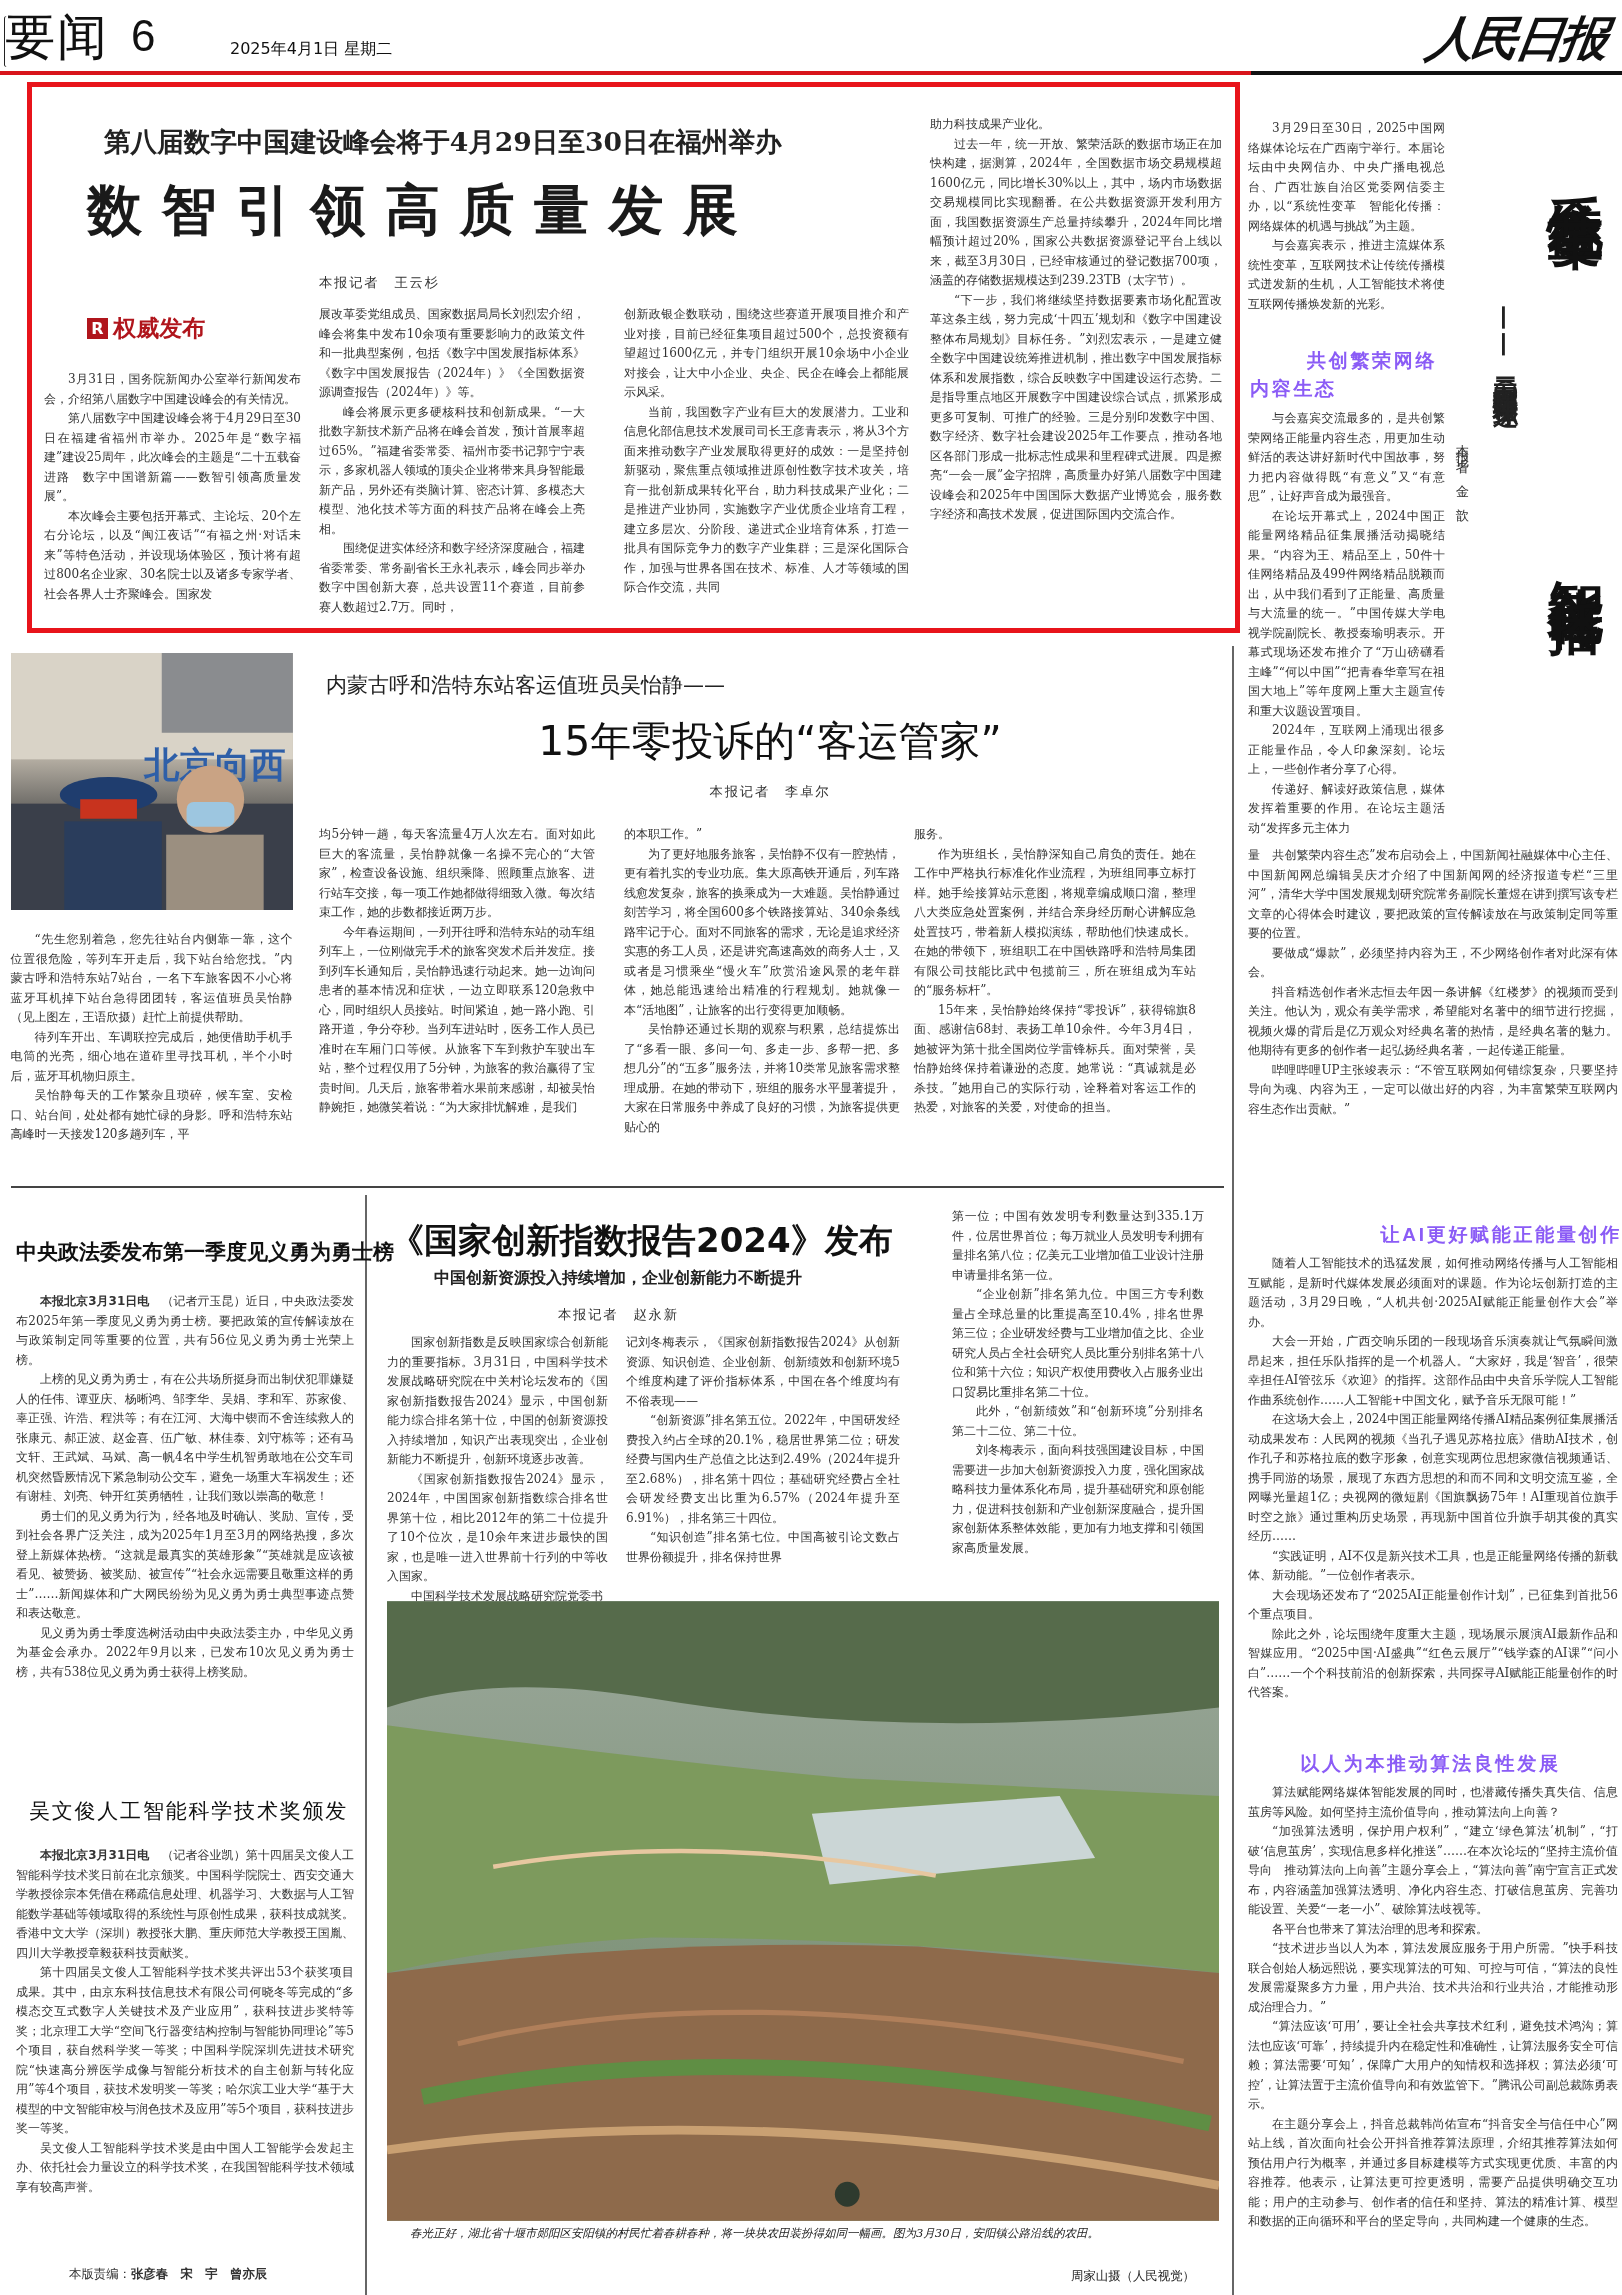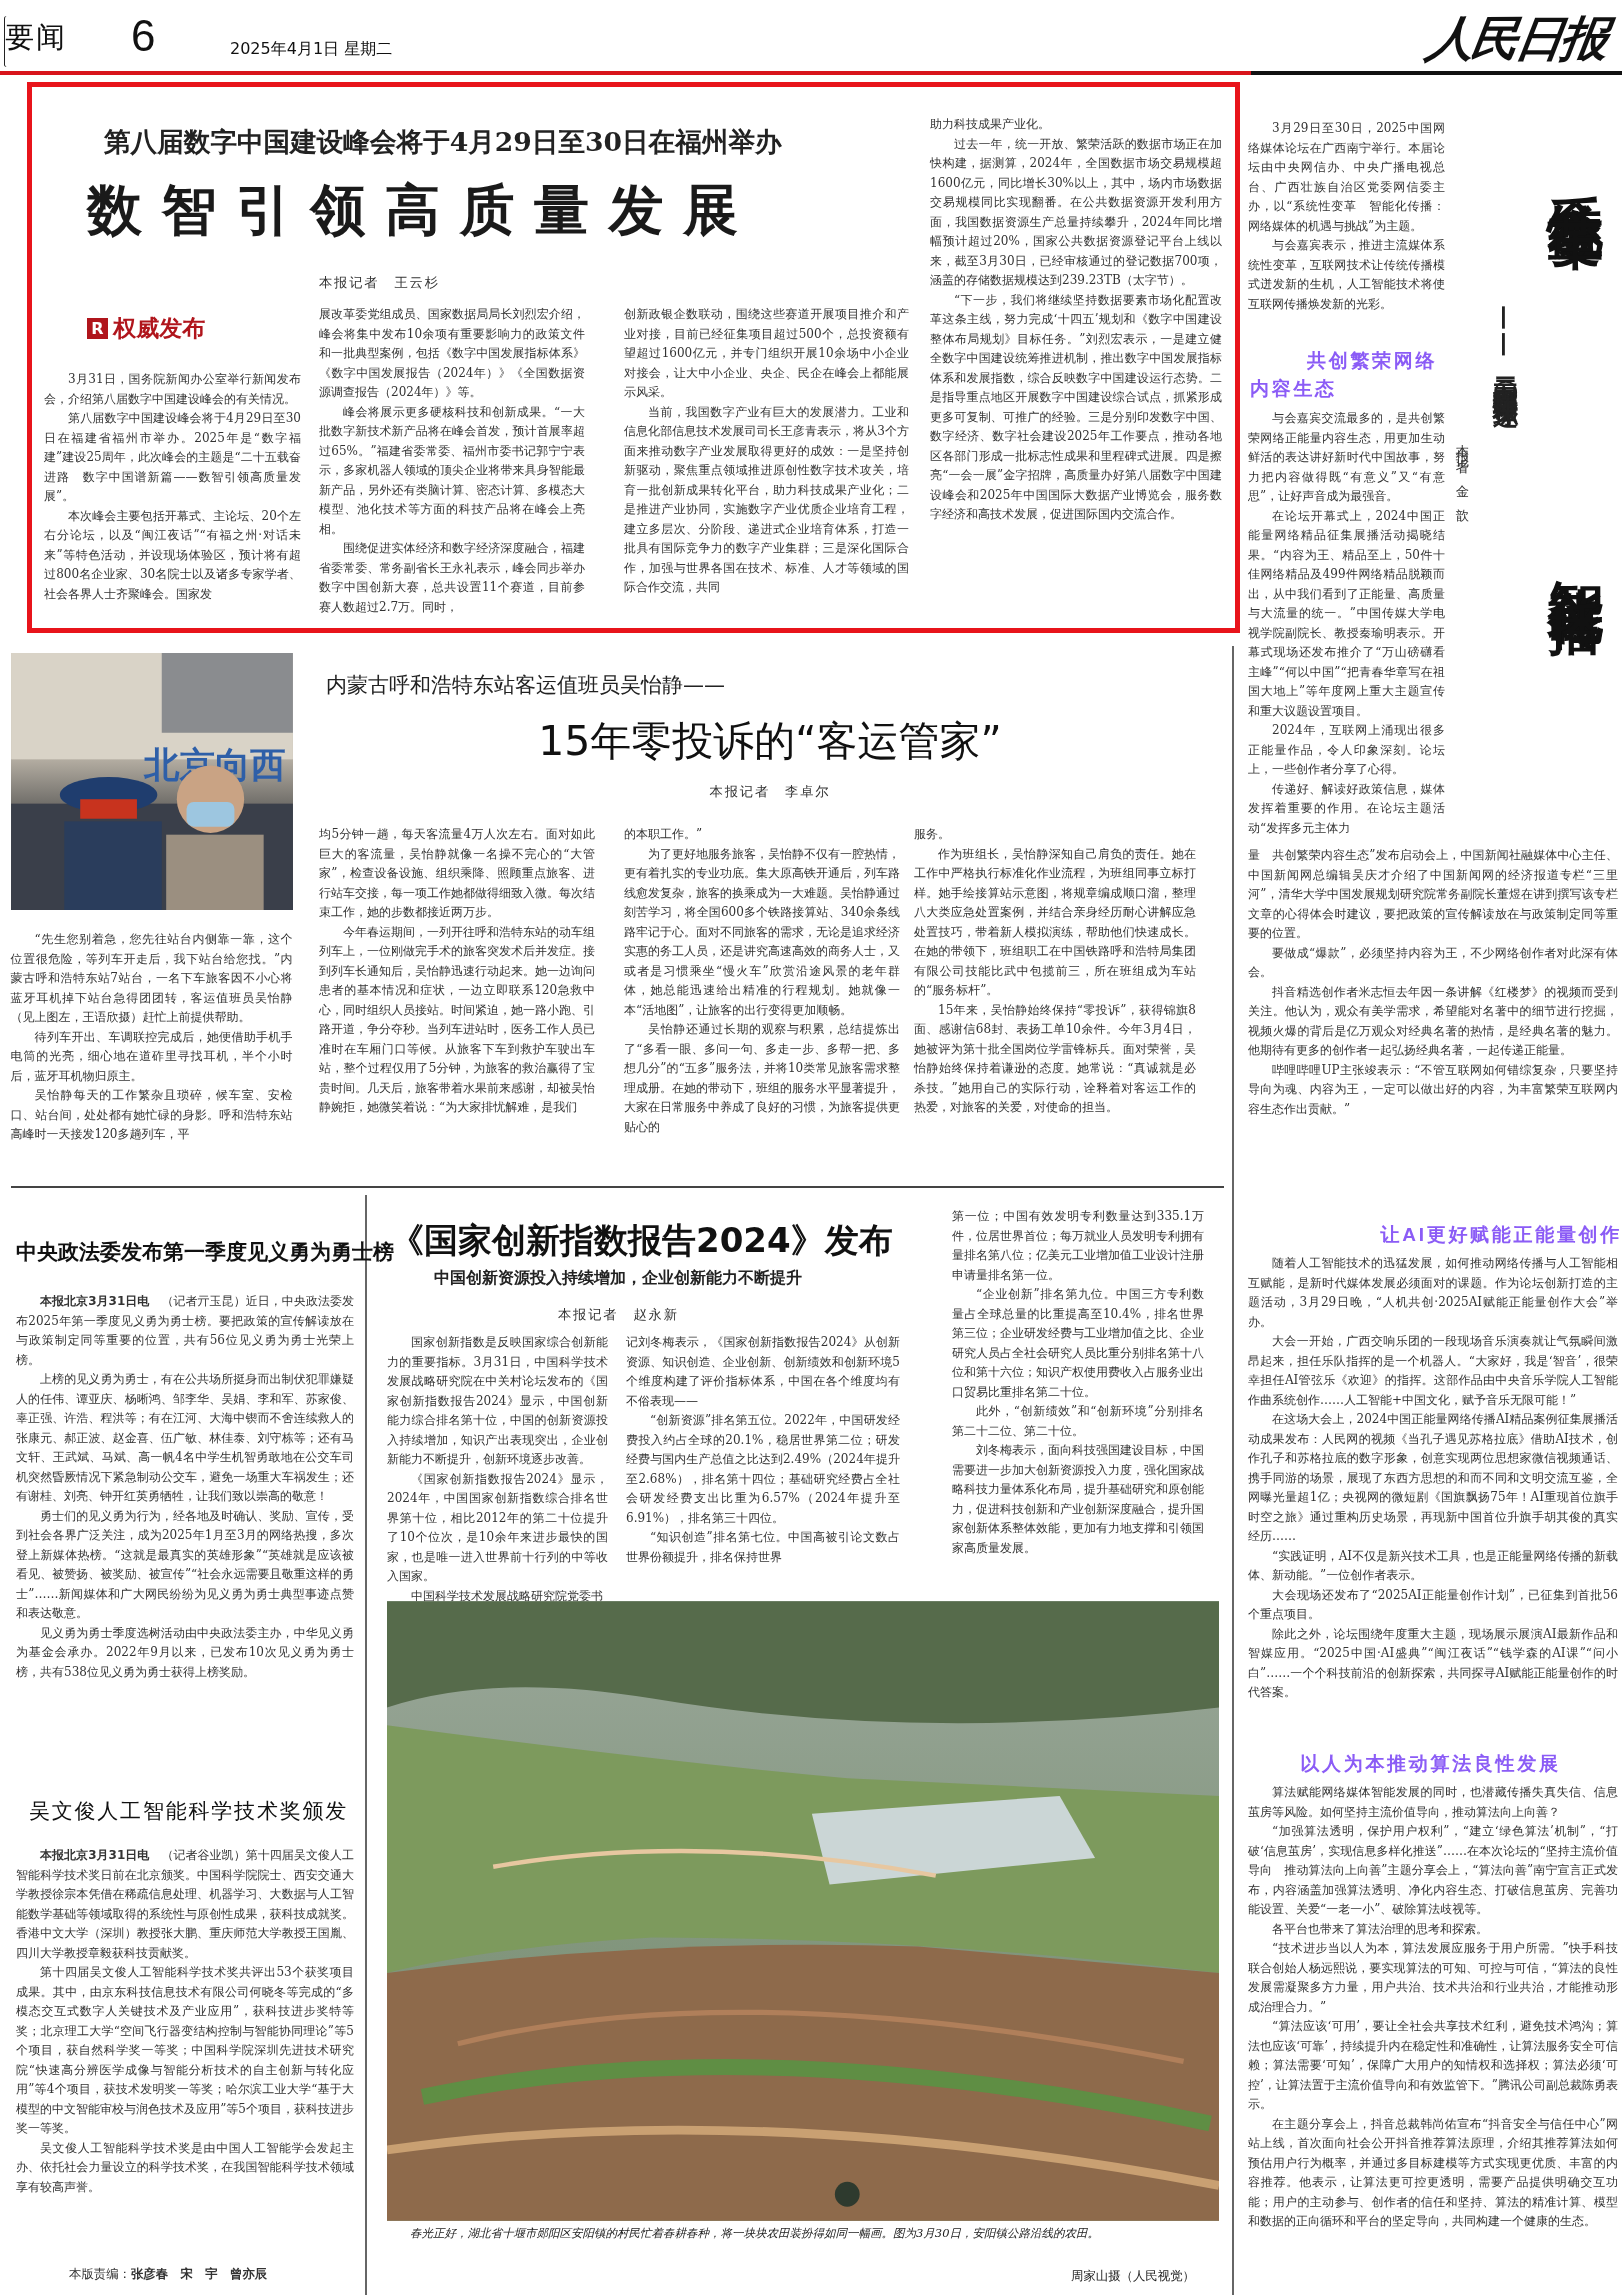--- a/index.html
+++ b/index.html
@@ -4,21 +4,21 @@
 <style>
   * { box-sizing: border-box; margin: 0; padding: 0; }
   html, body { width: 1623px; height: 2295px; background: #fff; overflow: hidden; }
   body { position: relative; font-family: "DejaVu Serif", "Liberation Serif", serif; color: #222; }
   .abs { position: absolute; }
   .body-text { font-size: 12px; line-height: 19.5px; text-align: justify; color: #333; }
   .body-text p { text-indent: 2em; }
   
   .mast-bar { position:absolute; left:0; top:71px; width:1623px; height:4.4px; background:#d8141b; }
   .mast-bar .blk { position:absolute; right:0; top:0; width:372px; height:4.4px; background:#111; }
-  .section-name { position:absolute; left:5.3px; top:12.4px; font-family:"DejaVu Sans",sans-serif; font-size:29px; line-height:50px; color:#111; letter-spacing:1.8px;text-align:center; }
+  .section-name { position:absolute; left:5.3px; top:12.4px; font-family:"DejaVu Sans",sans-serif; font-size:50px; line-height:50px; color:#111; letter-spacing:1.8px;text-align:center; }
   .section-name::before { content:""; position:absolute; left:-1.8px; top:3.5px; width:2.7px; height:51px; border-left:1.8px solid #222; border-radius:2.7px 0 0 2.7px; }
   .page-no { position:absolute; left:131px; top:10.6px; font-family:"Liberation Sans",sans-serif; font-size:44px; color:#111; font-weight:300; }
   .date { position:absolute; left:230px; top:39px; font-family:"DejaVu Sans",sans-serif; font-size:16px; color:#111; }
   .logo { position:absolute; right:17.7px; top:7px; font-family:"DejaVu Serif",serif; font-style:italic; font-weight:bold; font-size:48px; color:#111; letter-spacing:-3.5px; transform:skewX(-8deg); }
   
   .red-box { position:absolute; left:26.6px; top:82px; width:1213px; height:551px; border:5.3px solid #e8141b; }
   .kicker { position:absolute; left:104px; top:124px; font-size:26.6px; font-weight:bold; color:#222; }
   .headline-main { position:absolute; left:87px; top:174px; font-family:"DejaVu Sans",sans-serif; font-weight:bold; font-size:55px; letter-spacing:19.5px; color:#1a1a1a; }
   .byline { position:absolute; font-size:13.3px; color:#333; letter-spacing:1.8px; }
   .red-tag { position:absolute; left:87px; top:313px; font-family:"DejaVu Sans",sans-serif; font-weight:bold; font-size:23px; color:#b0151c; display:flex; align-items:center; gap:5.3px; }
@@ -99,21 +99,21 @@
   <p>抖音精选创作者米志恒去年因一条讲解《红楼梦》的视频而受到关注。他认为，观众有美学需求，希望能对名著中的细节进行挖掘，视频火爆的背后是亿万观众对经典名著的热情，是经典名著的魅力。他期待有更多的创作者一起弘扬经典名著，一起传递正能量。</p>
   <p>哔哩哔哩UP主张竣表示：“不管互联网如何错综复杂，只要坚持导向为魂、内容为王，一定可以做出好的内容，为丰富繁荣互联网内容生态作出贡献。”</p>
 </div>
 <div class="abs sub-head" style="left:1239px;top:1222px;width:383px;text-align:right;">让AI更好赋能正能量创作</div>
 <div class="abs body-text" style="left:1248px;top:1254px;width:370px;">
   <p>随着人工智能技术的迅猛发展，如何推动网络传播与人工智能相互赋能，是新时代媒体发展必须面对的课题。作为论坛创新打造的主题活动，3月29日晚，“人机共创·2025AI赋能正能量创作大会”举办。</p>
   <p>大会一开始，广西交响乐团的一段现场音乐演奏就让气氛瞬间激昂起来，担任乐队指挥的是一个机器人。“大家好，我是‘智音’，很荣幸担任AI管弦乐《欢迎》的指挥。这部作品由中央音乐学院人工智能作曲系统创作……人工智能+中国文化，赋予音乐无限可能！”</p>
   <p>在这场大会上，2024中国正能量网络传播AI精品案例征集展播活动成果发布：人民网的视频《当孔子遇见苏格拉底》借助AI技术，创作孔子和苏格拉底的数字形象，创意实现两位思想家微信视频通话、携手同游的场景，展现了东西方思想的和而不同和文明交流互鉴，全网曝光量超1亿；央视网的微短剧《国旗飘扬75年！AI重现首位旗手时空之旅》通过重构历史场景，再现新中国首位升旗手胡其俊的真实经历……</p>
   <p>“实践证明，AI不仅是新兴技术工具，也是正能量网络传播的新载体、新动能。”一位创作者表示。</p>
   <p>大会现场还发布了“2025AI正能量创作计划”，已征集到首批56个重点项目。</p>
-  <p>除此之外，论坛围绕年度重大主题，现场展示展演AI最新作品和智媒应用。“2025中国·AI盛典”“闽江夜话”“钱学森的AI课”“问小白”……一个个科技前沿的创新探索，共同探寻AI赋能正能量创作的时代答案。</p>
+  <p>除此之外，论坛围绕年度重大主题，现场展示展演AI最新作品和智媒应用。“2025中国·AI盛典”“红色云展厅”“钱学森的AI课”“问小白”……一个个科技前沿的创新探索，共同探寻AI赋能正能量创作的时代答案。</p>
 </div>
 <div class="abs sub-head" style="left:1239px;top:1751px;width:383px;text-align:center;">以人为本推动算法良性发展</div>
 <div class="abs body-text" style="left:1248px;top:1783px;width:370px;">
   <p>算法赋能网络媒体智能发展的同时，也潜藏传播失真失信、信息茧房等风险。如何坚持主流价值导向，推动算法向上向善？</p>
   <p>“加强算法透明，保护用户权利”，“建立‘绿色算法’机制”，“打破‘信息茧房’，实现信息多样化推送”……在本次论坛的“坚持主流价值导向　推动算法向上向善”主题分享会上，“算法向善”南宁宣言正式发布，内容涵盖加强算法透明、净化内容生态、打破信息茧房、完善功能设置、关爱“一老一小”、破除算法歧视等。</p>
   <p>各平台也带来了算法治理的思考和探索。</p>
   <p>“技术进步当以人为本，算法发展应服务于用户所需。”快手科技联合创始人杨远熙说，要实现算法的可知、可控与可信，“算法的良性发展需凝聚多方力量，用户共治、技术共治和行业共治，才能推动形成治理合力。”</p>
   <p>“算法应该‘可用’，要让全社会共享技术红利，避免技术鸿沟；算法也应该‘可靠’，持续提升内在稳定性和准确性，让算法服务安全可信赖；算法需要‘可知’，保障广大用户的知情权和选择权；算法必须‘可控’，让算法置于主流价值导向和有效监管下。”腾讯公司副总裁陈勇表示。</p>
   <p>在主题分享会上，抖音总裁韩尚佑宣布“抖音安全与信任中心”网站上线，首次面向社会公开抖音推荐算法原理，介绍其推荐算法如何预估用户行为概率，并通过多目标建模等方式实现更优质、丰富的内容推荐。他表示，让算法更可控更透明，需要产品提供明确交互功能；用户的主动参与、创作者的信任和坚持、算法的精准计算、模型和数据的正向循环和平台的坚定导向，共同构建一个健康的生态。</p>
 </div>

